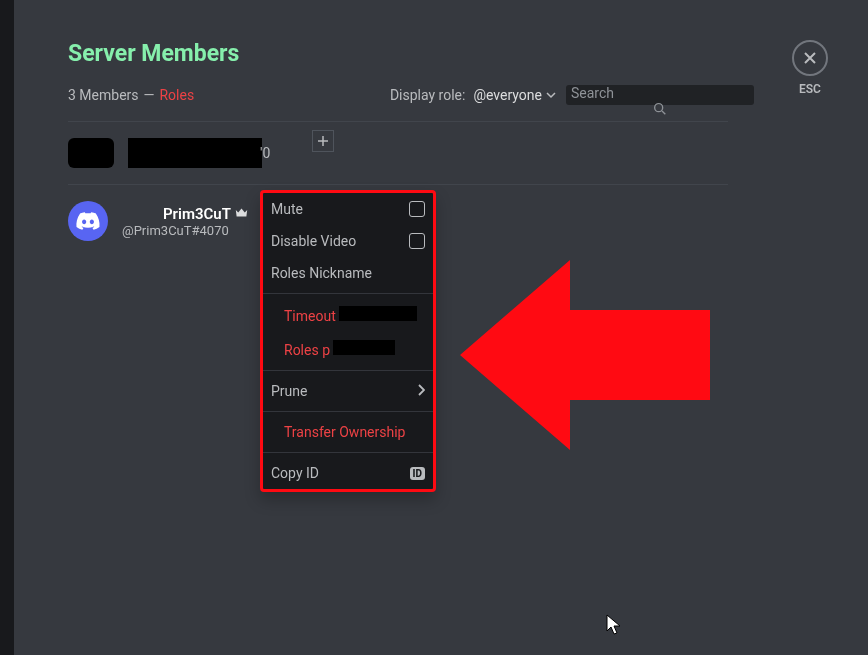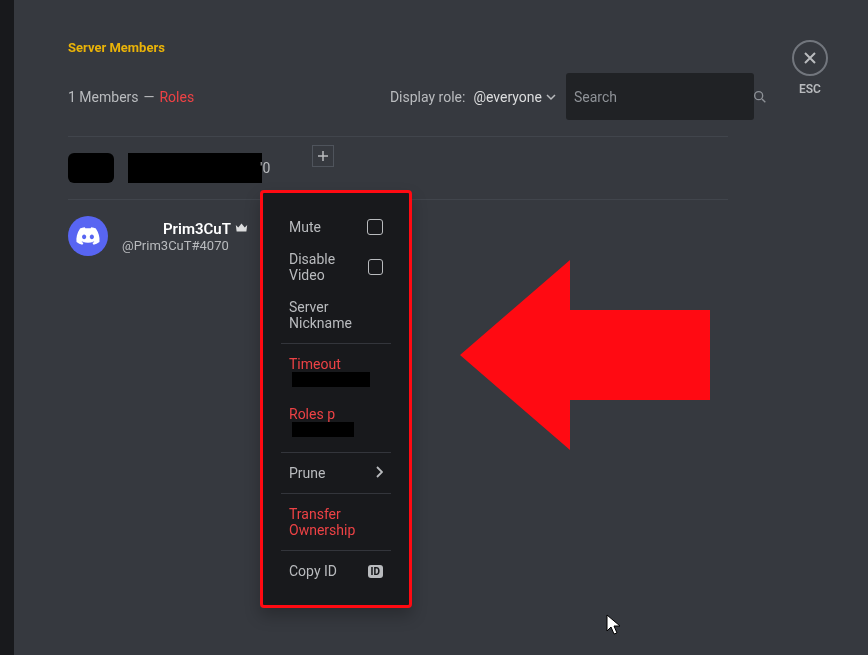--- a/index.html
+++ b/index.html
@@ -31,22 +31,22 @@
       bottom: 0;
       background: #36393f;
       padding: 40px 40px 20px 54px;
     }
     .header-row {
       display: flex;
       align-items: flex-start;
     }
     .header-left { flex: 1; }
     .page-title {
-      color: #eab308;
-      font-size: 13px;
+      color: #86efac;
+      font-size: 23px;
       font-weight: 700;
       margin-bottom: 18px;
     }
     .sub-row {
       display: flex;
       align-items: center;
       color: #b9bbbe;
       font-size: 14px;
       gap: 0;
     }
@@ -64,22 +64,23 @@
       gap: 4px;
       margin-right: 10px;
     }
     .chev { font-size: 10px; color:#b9bbbe; }
     .search-box {
       background: #202225;
       border-radius: 3px;
       display: flex;
       align-items: center;
       padding: 0 8px;
-      height: 47px;
+      height: 20px;
       width: 188px;
+      flex-direction: column;
     }
     .search-input {
       flex: 1;
       background: transparent;
       border: none;
       outline: none;
       color: #dcddde;
       font-size: 14px;
     }
     .search-input::placeholder { color: #8e9297; }
@@ -148,38 +149,38 @@
       font-size:16px;
       cursor:pointer;
     }
     .suffix0 { color:#b9bbbe; font-size:14px; margin-left:-2px;}
 
     
     .context-menu {
       position: absolute;
       top: 190px;
       left: 260px;
-      width: 152px;
+      width: 176px;
       background: #18191c;
       border-radius: 4px;
-      padding: 18px;
+      padding: 0;
       border: 3px solid #ff0a12;
       box-shadow: 0 8px 16px rgba(0,0,0,.24);
     }
     .ctx-item {
       padding: 8px 8px;
       color:#b9bbbe;
       font-size:14px;
       display:flex;
       align-items:center;
       justify-content:space-between;
       cursor:pointer;
       border-radius:2px;
     }
-    .ctx-item.danger { color:#ed4245; }
+    .ctx-item.danger { color:#ed4245;margin-left:13px; }
     .ctx-item .redact-inline { background:#000; display:inline-block; width:70px; height:15px; margin-left:3px;}
     .ctx-item .redact-sm { width:62px;}
     .ctx-item .redact-md { width:78px;}
     .ctx-sep { border-top:1px solid #33353b; margin:4px 0; }
     .ctx-check {
       width:16px;height:16px;border:1.5px solid #b9bbbe;border-radius:3px;
     }
     .ctx-chevron { font-size:14px; color:#b9bbbe; }
     .id-badge {
       background:#b9bbbe; color:#18191c;
@@ -207,21 +208,21 @@
 </head>
 <body>
 
 <div class="sidebar-strip"></div>
 
 <div class="main">
   <div class="header-row">
     <div class="header-left">
       <div class="page-title">Server Members</div>
       <div class="sub-row">
-        <span class="member-count">1 Members</span>
+        <span class="member-count">3 Members</span>
         <span class="dash">—</span>
         <span class="prune">Roles</span>
         <div class="spacer"></div>
         <span class="display-role-label">Display role:</span>
         <div class="role-select">
           <span>@everyone</span>
           <svg class="chev" width="10" height="10" viewBox="0 0 10 10">
               <path d="M1 3 L5 7 L9 3" stroke="currentColor" stroke-width="1.5" fill="none"></path>
             </svg>
         </div>
@@ -286,21 +287,21 @@
 <div class="context-menu">
   <div class="ctx-item">
     <span>Mute</span>
     <span class="ctx-check"></span>
   </div>
   <div class="ctx-item">
     <span>Disable Video</span>
     <span class="ctx-check"></span>
   </div>
   <div class="ctx-item">
-    <span>Server Nickname</span>
+    <span>Roles Nickname</span>
   </div>
   <div class="ctx-sep"></div>
   <div class="ctx-item danger">
     <span><span>Timeout</span><span class="redact-inline redact-md"></span></span>
   </div>
   <div class="ctx-item danger">
     <span><span>Roles p</span><span class="redact-inline redact-sm"></span></span>
   </div>
   <div class="ctx-sep"></div>
   <div class="ctx-item">

